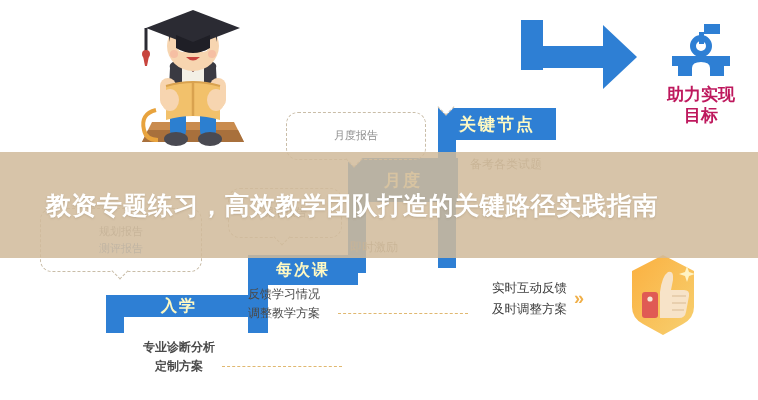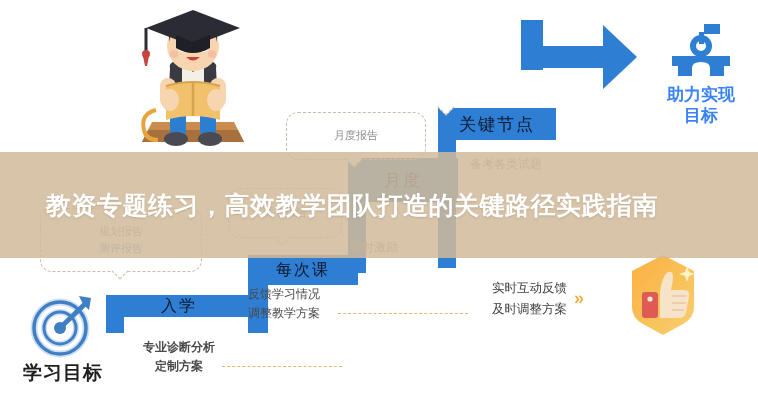--- a/index.html
+++ b/index.html
@@ -27,22 +27,22 @@
     position: absolute;
     background: #2E7FD4;
     display: flex;
     align-items: center;
     justify-content: center;
     color: #ffffff;
     font-weight: bold;
     letter-spacing: 2px;
   }
   .step-label {
-    color: #0f172a;
-    font-weight: normal;
+    color: #fef9c3;
+    font-weight: bold;
   }
 
   
   .callout {
     position: absolute;
     border: 1px dashed #c9bda8;
     border-radius: 12px;
     background: rgba(255,255,255,0.0);
     display: flex;
     flex-direction: column;
@@ -93,21 +93,21 @@
   }
 
   
   .goal-block {
     position: absolute;
     display: flex;
     flex-direction: column;
     align-items: center;
   }
   .goal-text {
-    color: #3b82f6;
+    color: #be185d;
     font-size: 17px;
     font-weight: bold;
     line-height: 1.25;
     text-align: center;
     white-space: pre-line;
   }
 
   
   .lg-block {
     position: absolute;
@@ -231,32 +231,20 @@
       <rect x="31" y="10" width="5" height="12" fill="#2E7FD4"></rect>
       <circle cx="33" cy="24" r="8" fill="none" stroke="#2E7FD4" stroke-width="6"></circle>
       <path d="M10 54 L10 38 Q10 34 14 34 L52 34 Q56 34 56 38 L56 54 L42 54 L42 46 Q42 40 33 40 Q24 40 24 46 L24 54 Z" fill="#2E7FD4"></path>
       <rect x="4" y="34" width="10" height="10" fill="#2E7FD4"></rect>
       <rect x="52" y="34" width="10" height="10" fill="#2E7FD4"></rect>
     </svg>
     <div class="goal-text" style="margin-top:6px;">助力实现
 目标</div>
   </div>
 
-  <div class="lg-block" style="left:8px; top:292px; width:110px;">
-    <svg width="72" height="66" viewBox="0 0 72 66">
-      <circle cx="33" cy="36" r="26" fill="none" stroke="#cfe0f2" stroke-width="7"></circle>
-      <circle cx="33" cy="36" r="26" fill="none" stroke="#3f7fc4" stroke-width="3.5"></circle>
-      <circle cx="33" cy="36" r="16" fill="none" stroke="#cfe0f2" stroke-width="6"></circle>
-      <circle cx="33" cy="36" r="16" fill="none" stroke="#3f7fc4" stroke-width="3"></circle>
-      <circle cx="33" cy="36" r="6" fill="#3f7fc4"></circle>
-      <path d="M33 36 L60 10" stroke="#3f7fc4" stroke-width="5" stroke-linecap="round"></path>
-      <path d="M52 4 L64 6 L62 18 L56 12 Z" fill="#3f7fc4"></path>
-    </svg>
-    <div class="lg-text" style="margin-top:2px;">学习目标</div>
-  </div>
 
   <div class="side-note" style="left:492px; top:278px; width:130px;">实时互动反馈
 及时调整方案</div>
   <div class="chev" style="left:574px; top:288px;">»</div>
 
   <div class="hex-badge" style="left:620px; top:252px;">
     <svg width="86" height="86" viewBox="0 0 86 86">
       <defs>
         <linearGradient id="hexg" x1="0" y1="0" x2="1" y2="1">
           <stop offset="0%" stop-color="#FBB040"></stop>

